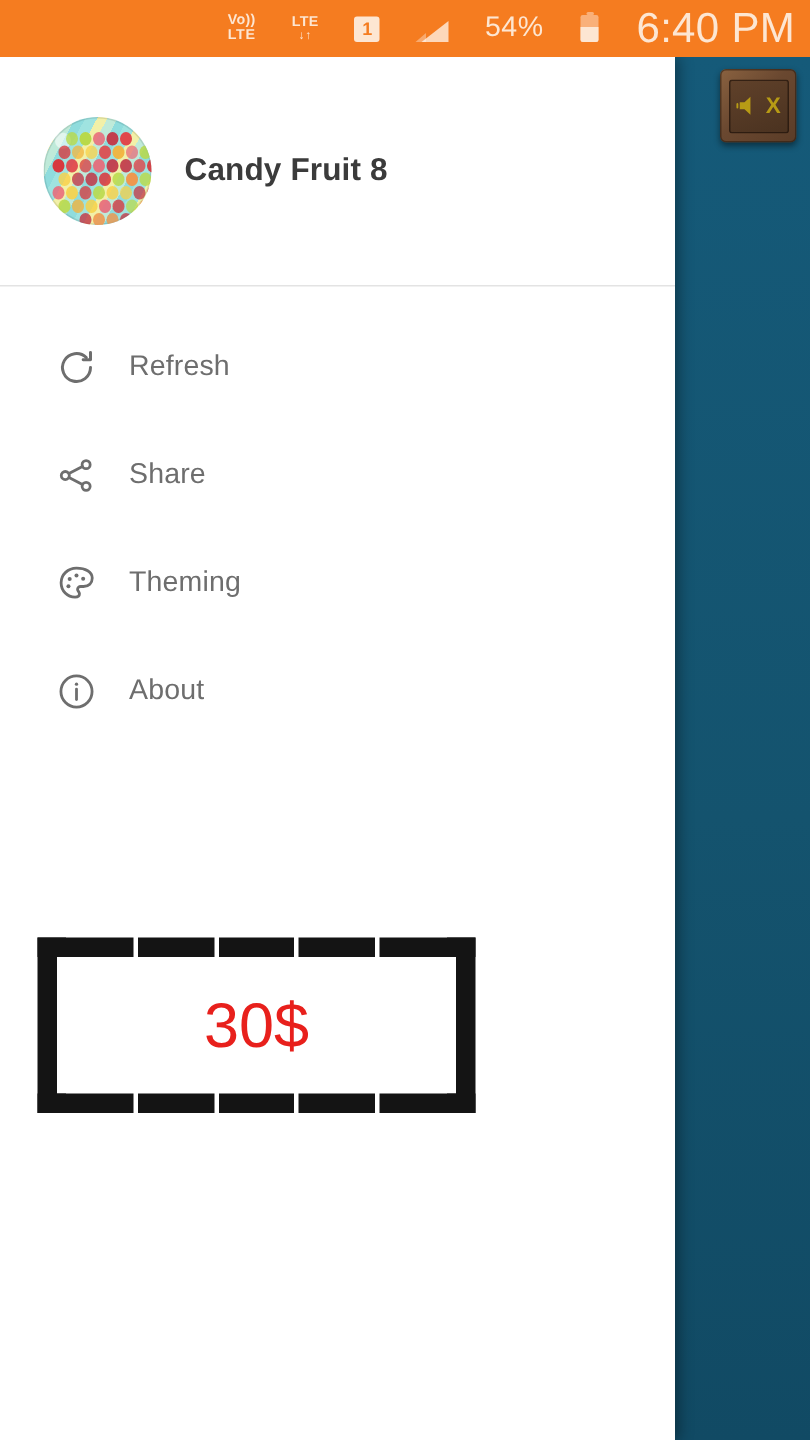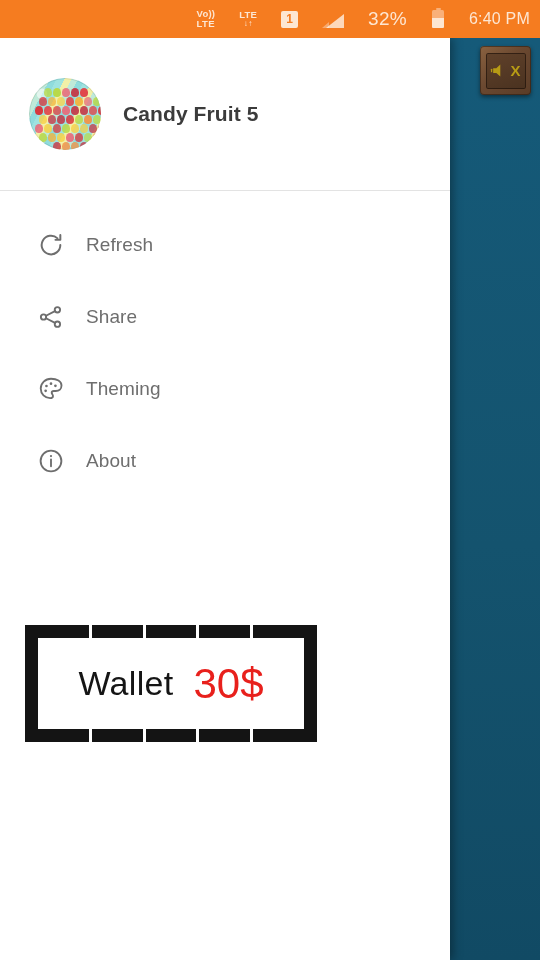--- a/index.html
+++ b/index.html
@@ -82,21 +82,21 @@
     background:rgba(255,255,255,.40); margin:0 1px;
   }
   .battery::before {
     content:""; position:absolute; left:3.5px; top:-2.5px;
     width:5px; height:2.5px; background:rgba(255,255,255,.40); border-radius:1px;
   }
   .battery .fill {
     position:absolute; left:0; bottom:0; width:100%; height:55%;
     background:#fde6d2; border-radius:0 0 1.5px 1.5px;
   }
-  .clock { font-size:16px; color:#fde6d2; letter-spacing:.2px; }
+  .clock { font-size:28px; color:#fde6d2; letter-spacing:.2px; }
 
   
   .drawer {
     position:absolute; left:0; top:38px; width:450px; height:922px;
     background:#ffffff; z-index:30;
     box-shadow:3px 0 9px rgba(0,0,0,.35);
   }
   .drawer-header {
     position:relative; height:152px;
     display:flex; align-items:center; padding-left:29px; gap:0;
@@ -221,21 +221,21 @@
             <span class="d" style="left: 37px; top: 55px; background: rgb(232, 106, 122); opacity: 0.91;"></span>
             <span class="d" style="left: 46px; top: 55px; background: rgb(217, 52, 58); opacity: 0.77;"></span>
             <span class="d" style="left: 55px; top: 55px; background: rgb(184, 217, 74); opacity: 0.72;"></span>
             <span class="d" style="left: 64px; top: 55px; background: rgb(240, 149, 74); opacity: 0.94;"></span>
             <span class="d" style="left: 23.5px; top: 64px; background: rgb(194, 59, 74); opacity: 0.84;"></span>
             <span class="d" style="left: 32.5px; top: 64px; background: rgb(240, 149, 74); opacity: 0.86;"></span>
             <span class="d" style="left: 41.5px; top: 64px; background: rgb(240, 149, 74); opacity: 0.8;"></span>
             <span class="d" style="left: 50.5px; top: 64px; background: rgb(194, 59, 74); opacity: 0.8;"></span>
           </div>
       </div>
-      <div class="header-title">Candy Fruit 5</div>
+      <div class="header-title">Candy Fruit 8</div>
     </div>
 
     <div class="divider"></div>
 
     <div class="menu">
 
       <div class="menu-item">
         <span class="menu-icon">
           <svg width="28" height="28" viewBox="0 0 24 24" fill="none" stroke="#6e6e6e" stroke-width="1.7" stroke-linecap="round">
             <path d="M20 12a8 8 0 1 1-2.4-5.7"></path>
@@ -299,21 +299,20 @@
           <span class="seg" style="left: 174.4px; top: 0px; width: 50.8px; height: 13px;"></span>
           <span class="seg" style="left: 174.4px; top: 104px; width: 50.8px; height: 13px;"></span>
           <span class="seg" style="left: 228.2px; top: 0px; width: 50.8px; height: 13px;"></span>
           <span class="seg" style="left: 228.2px; top: 104px; width: 50.8px; height: 13px;"></span>
           <span class="seg" style="left: 0px; top: 0px; width: 19px; height: 13px;"></span>
           <span class="seg" style="left: 273px; top: 0px; width: 19px; height: 13px;"></span>
           <span class="seg" style="left: 0px; top: 104px; width: 19px; height: 13px;"></span>
           <span class="seg" style="left: 273px; top: 104px; width: 19px; height: 13px;"></span>
         </div>
       <div class="wallet-inner">
-        <span class="wallet-label">Wallet</span>
         <span class="wallet-amount">30$</span>
       </div>
     </div>
 
   </div>
 
   <div class="statusbar">
 
     <div class="sb-stack">
       <span class="r1">Vo))</span>
@@ -325,21 +324,21 @@
       <span class="r2 lte-arrows">↓↑</span>
     </div>
 
     <div class="sim-badge">1</div>
 
     <div class="signal">
       <span class="tri"></span>
       <span class="dim"></span>
     </div>
 
-    <span class="batt-pct">32%</span>
+    <span class="batt-pct">54%</span>
 
     <span class="battery">
       <span class="fill"></span>
     </span>
 
     <span class="clock">6:40 PM</span>
   </div>
 
 </div>
 

